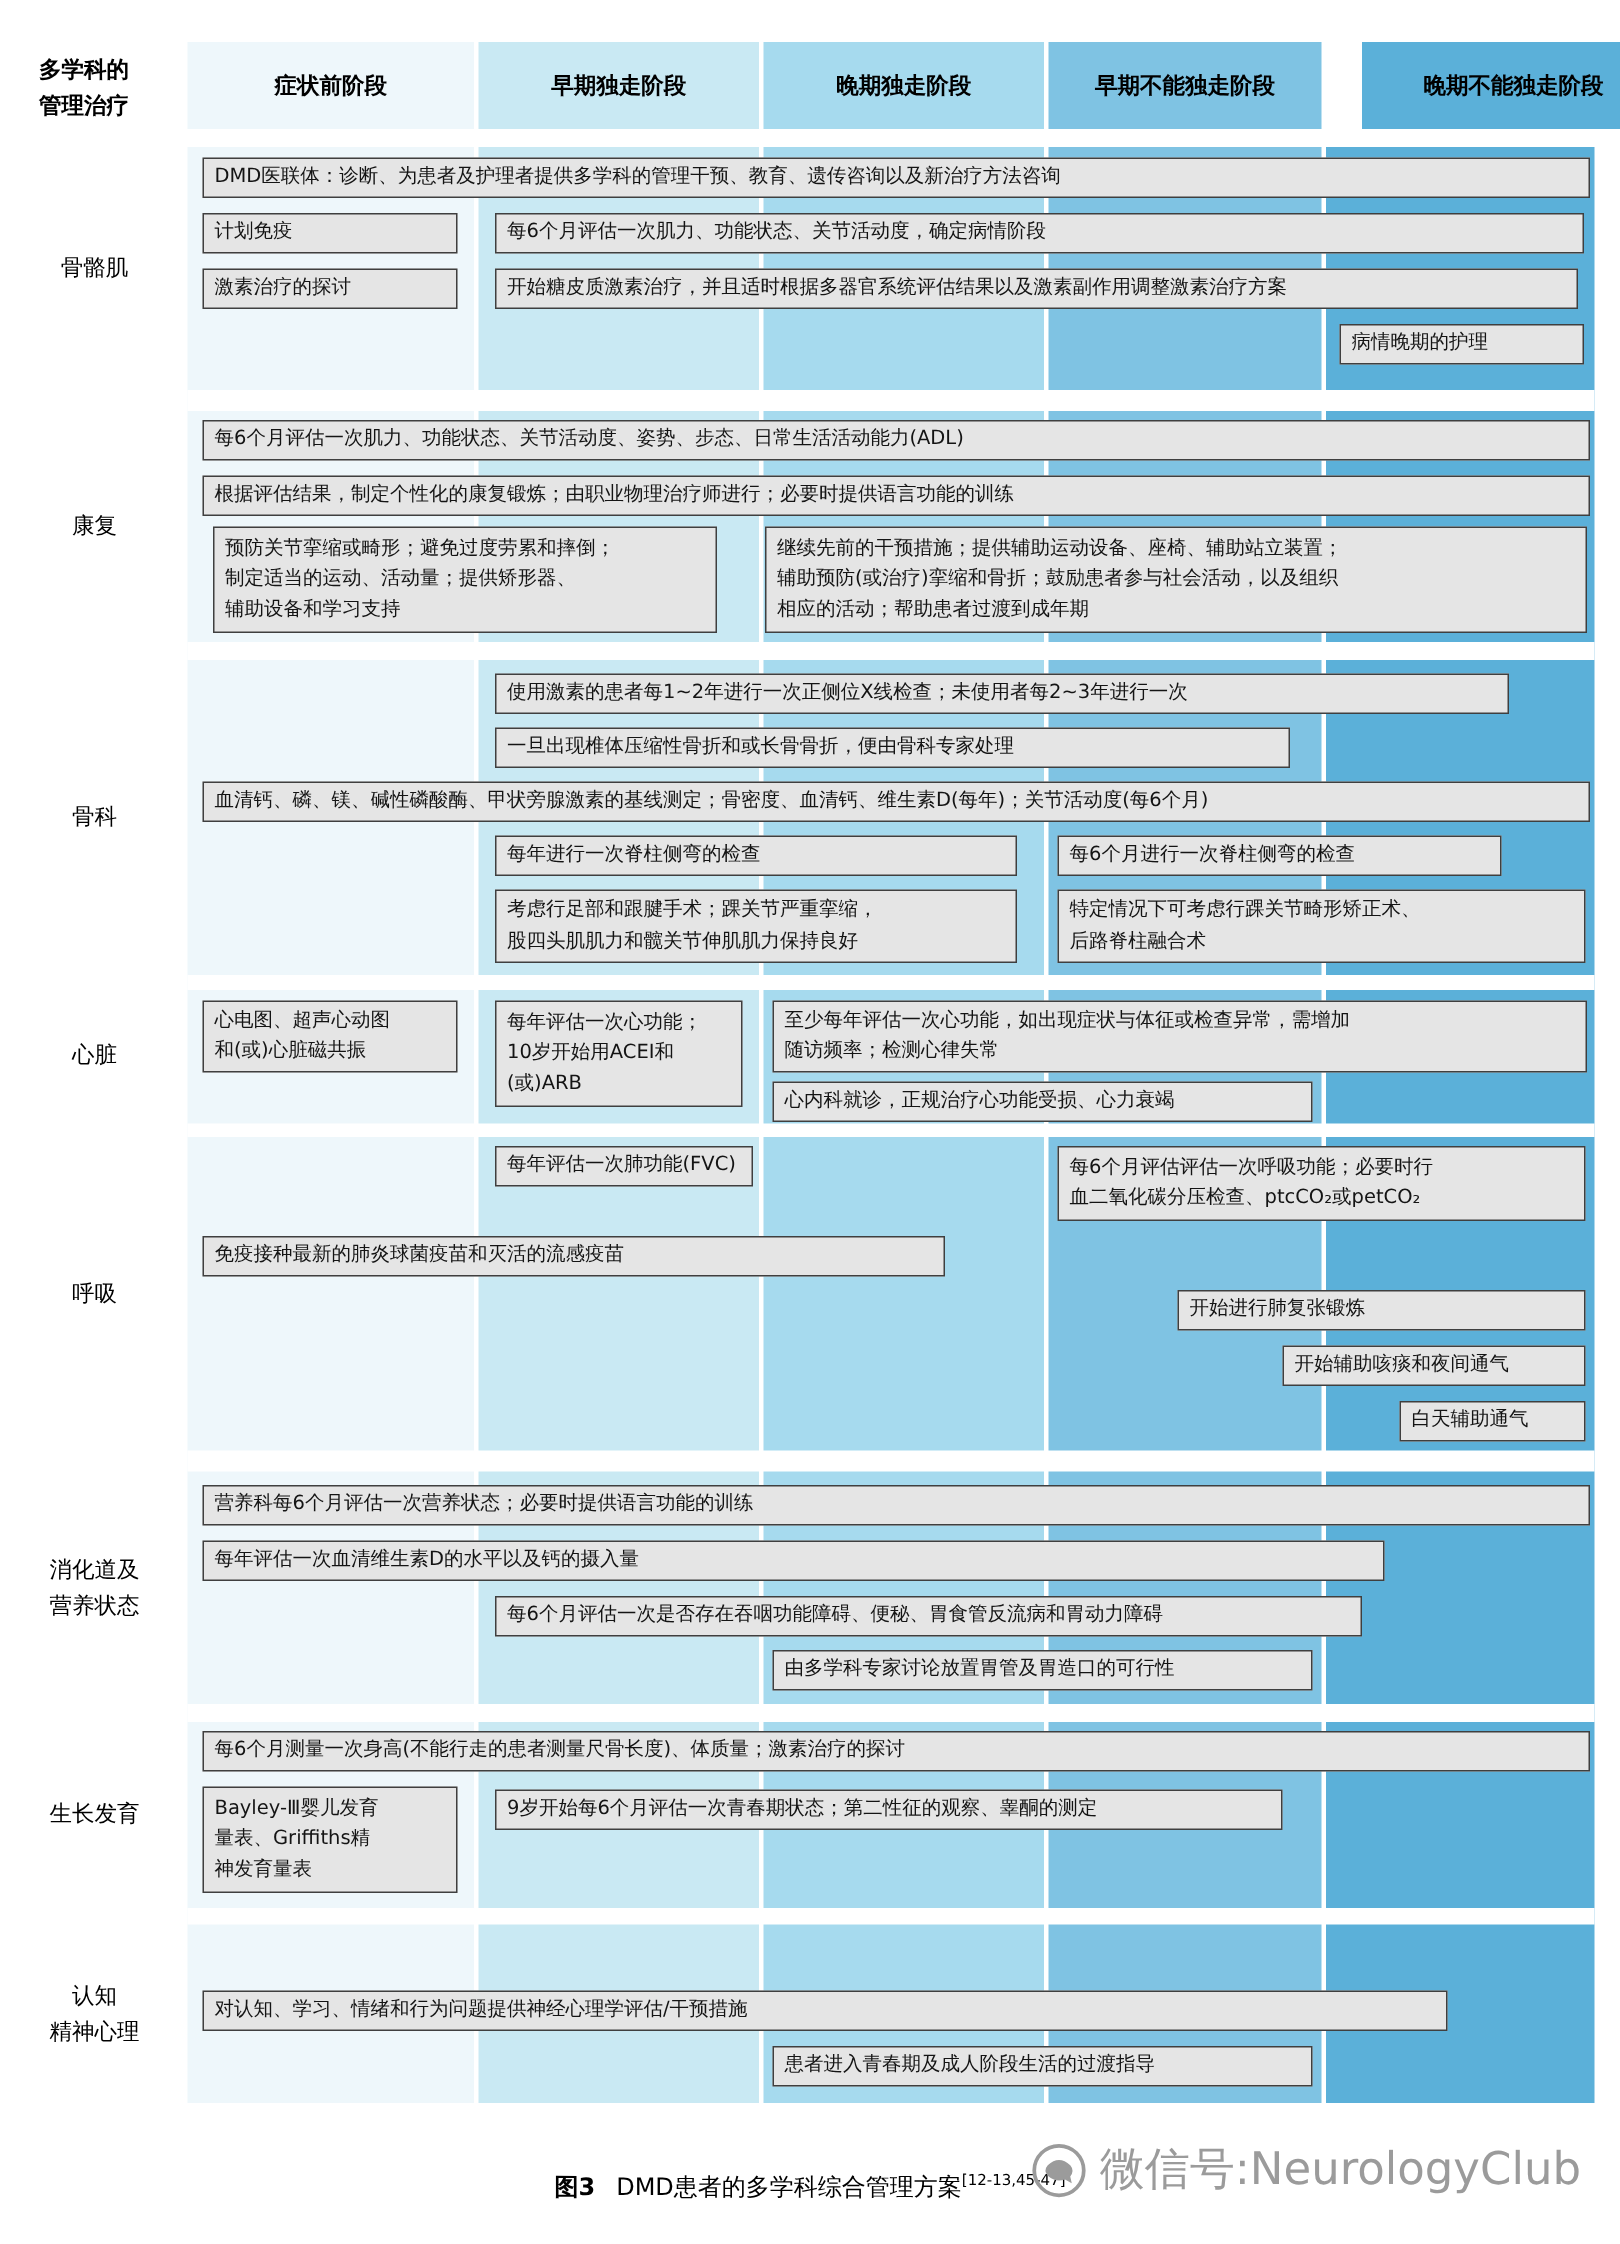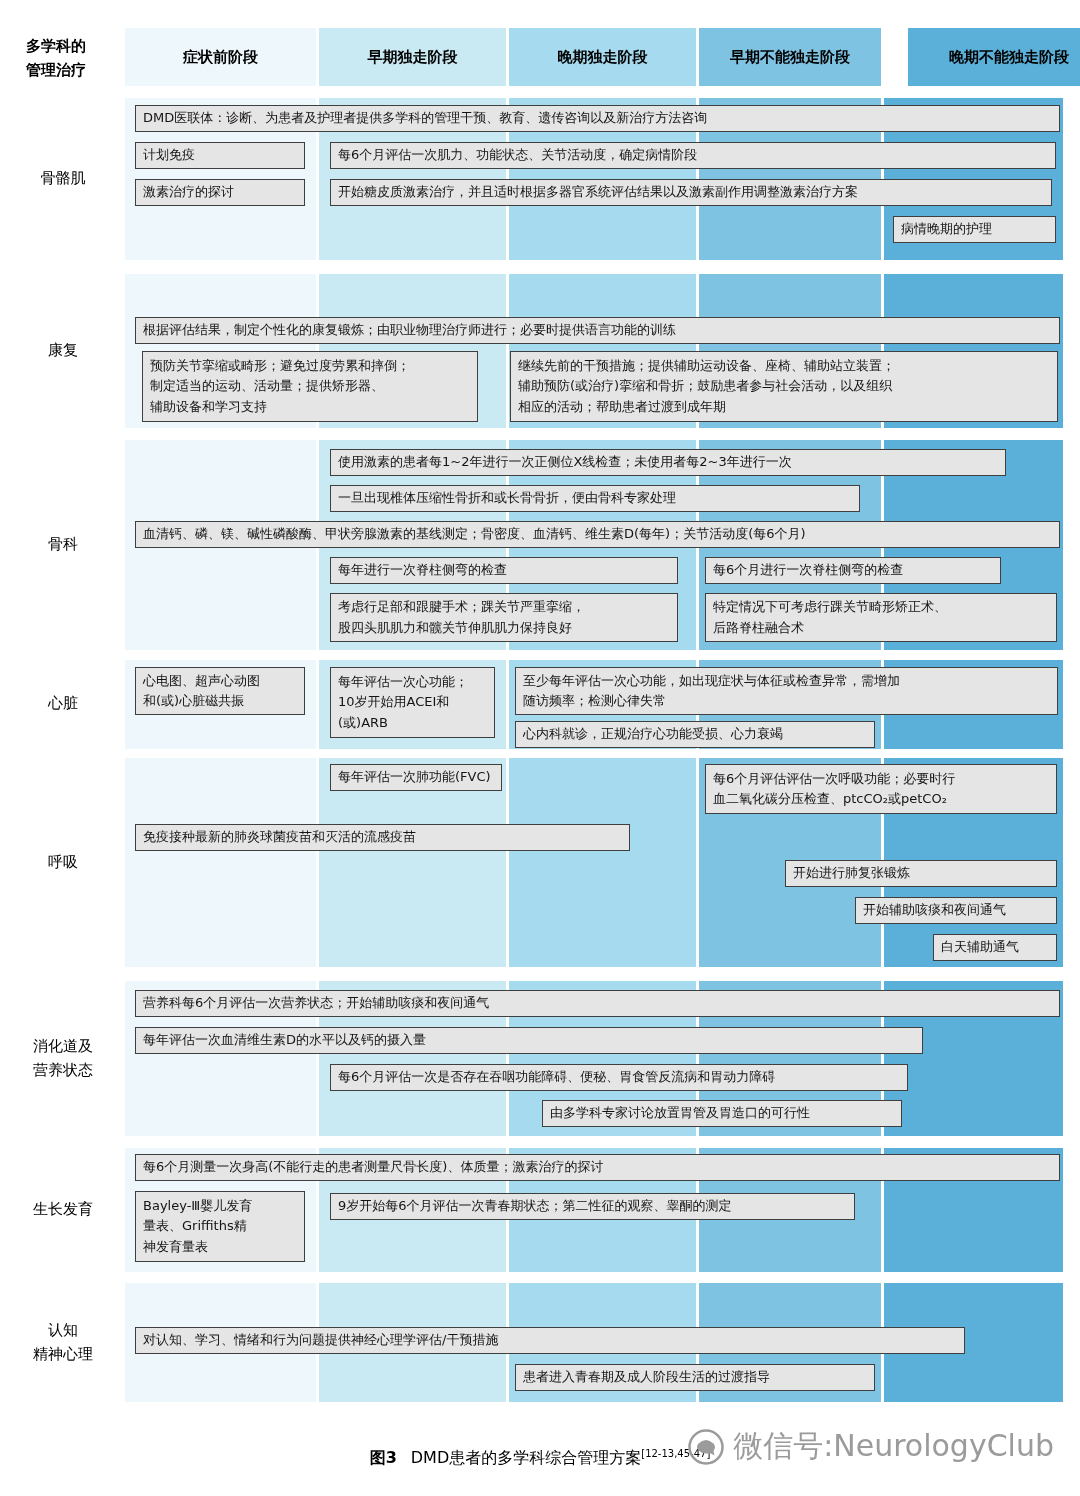--- a/index.html
+++ b/index.html
@@ -84,20 +84,21 @@
   <div class="slabel" style="top:1283px;height:119px;">认知
 精神心理</div>
 
   <div class="box" style="left:135px;top:105px;width:925px;height:27px;">DMD医联体：诊断、为患者及护理者提供多学科的管理干预、教育、遗传咨询以及新治疗方法咨询</div>
   <div class="box" style="left:135px;top:142px;width:170px;height:27px;">计划免疫</div>
   <div class="box" style="left:330px;top:142px;width:726px;height:27px;">每6个月评估一次肌力、功能状态、关节活动度，确定病情阶段</div>
   <div class="box" style="left:135px;top:179px;width:170px;height:27px;">激素治疗的探讨</div>
   <div class="box" style="left:330px;top:179px;width:722px;height:27px;">开始糖皮质激素治疗，并且适时根据多器官系统评估结果以及激素副作用调整激素治疗方案</div>
   <div class="box" style="left:893px;top:216px;width:163px;height:27px;">病情晚期的护理</div>
 
+  <div class="box" style="left:135px;top:280px;width:925px;height:27px;">每6个月评估一次肌力、功能状态、关节活动度、姿势、步态、日常生活活动能力(ADL)</div>
   <div class="box" style="left:135px;top:317px;width:925px;height:27px;">根据评估结果，制定个性化的康复锻炼；由职业物理治疗师进行；必要时提供语言功能的训练</div>
   <div class="box" style="left:142px;top:351px;width:336px;height:71px;">预防关节挛缩或畸形；避免过度劳累和摔倒；
 制定适当的运动、活动量；提供矫形器、
 辅助设备和学习支持</div>
   <div class="box" style="left:510px;top:351px;width:548px;height:71px;">继续先前的干预措施；提供辅助运动设备、座椅、辅助站立装置；
 辅助预防(或治疗)挛缩和骨折；鼓励患者参与社会活动，以及组织
 相应的活动；帮助患者过渡到成年期</div>
 
   <div class="box" style="left:330px;top:449px;width:676px;height:27px;">使用激素的患者每1~2年进行一次正侧位X线检查；未使用者每2~3年进行一次</div>
   <div class="box" style="left:330px;top:485px;width:530px;height:27px;">一旦出现椎体压缩性骨折和或长骨骨折，便由骨科专家处理</div>
@@ -119,24 +120,24 @@
   <div class="box" style="left:515px;top:721px;width:360px;height:27px;">心内科就诊，正规治疗心功能受损、心力衰竭</div>
 
   <div class="box" style="left:330px;top:764px;width:172px;height:27px;">每年评估一次肺功能(FVC)</div>
   <div class="box" style="left:705px;top:764px;width:352px;height:50px;">每6个月评估评估一次呼吸功能；必要时行
 血二氧化碳分压检查、ptcCO₂或petCO₂</div>
   <div class="box" style="left:135px;top:824px;width:495px;height:27px;">免疫接种最新的肺炎球菌疫苗和灭活的流感疫苗</div>
   <div class="box" style="left:785px;top:860px;width:272px;height:27px;">开始进行肺复张锻炼</div>
   <div class="box" style="left:855px;top:897px;width:202px;height:27px;">开始辅助咳痰和夜间通气</div>
   <div class="box" style="left:933px;top:934px;width:124px;height:27px;">白天辅助通气</div>
 
-  <div class="box" style="left:135px;top:990px;width:925px;height:27px;">营养科每6个月评估一次营养状态；开始辅助咳痰和夜间通气</div>
+  <div class="box" style="left:135px;top:990px;width:925px;height:27px;">营养科每6个月评估一次营养状态；必要时提供语言功能的训练</div>
   <div class="box" style="left:135px;top:1027px;width:788px;height:27px;">每年评估一次血清维生素D的水平以及钙的摄入量</div>
   <div class="box" style="left:330px;top:1064px;width:578px;height:27px;">每6个月评估一次是否存在吞咽功能障碍、便秘、胃食管反流病和胃动力障碍</div>
-  <div class="box" style="left:515px;top:1100px;width:360px;height:27px;margin-left:27px;">由多学科专家讨论放置胃管及胃造口的可行性</div>
+  <div class="box" style="left:515px;top:1100px;width:360px;height:27px;">由多学科专家讨论放置胃管及胃造口的可行性</div>
 
   <div class="box" style="left:135px;top:1154px;width:925px;height:27px;">每6个月测量一次身高(不能行走的患者测量尺骨长度)、体质量；激素治疗的探讨</div>
   <div class="box" style="left:135px;top:1191px;width:170px;height:71px;">Bayley-Ⅲ婴儿发育
 量表、Griffiths精
 神发育量表</div>
   <div class="box" style="left:330px;top:1193px;width:525px;height:27px;">9岁开始每6个月评估一次青春期状态；第二性征的观察、睾酮的测定</div>
 
   <div class="box" style="left:135px;top:1327px;width:830px;height:27px;">对认知、学习、情绪和行为问题提供神经心理学评估/干预措施</div>
   <div class="box" style="left:515px;top:1364px;width:360px;height:27px;">患者进入青春期及成人阶段生活的过渡指导</div>
 

